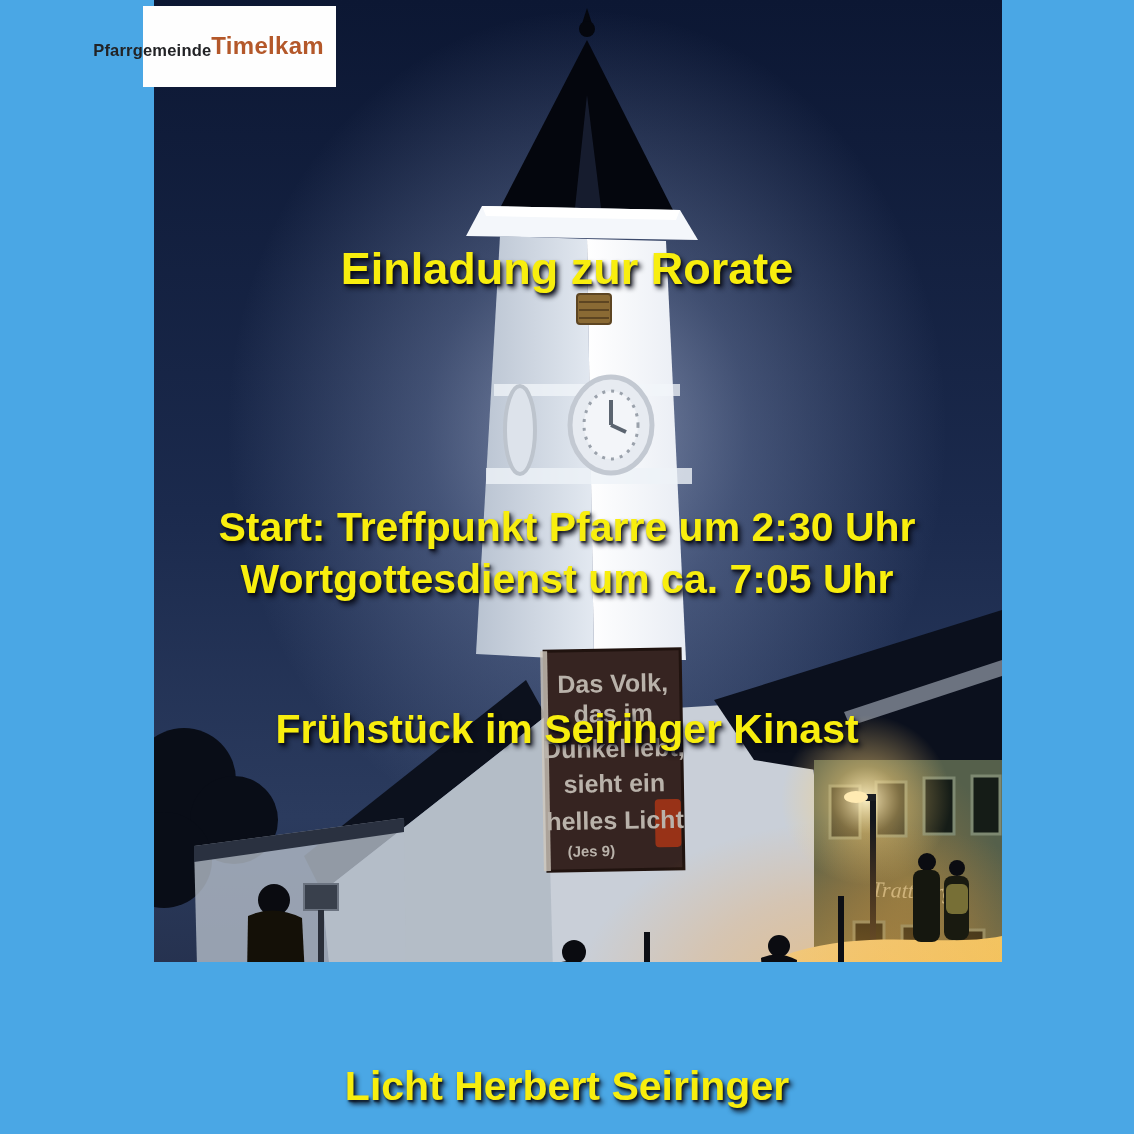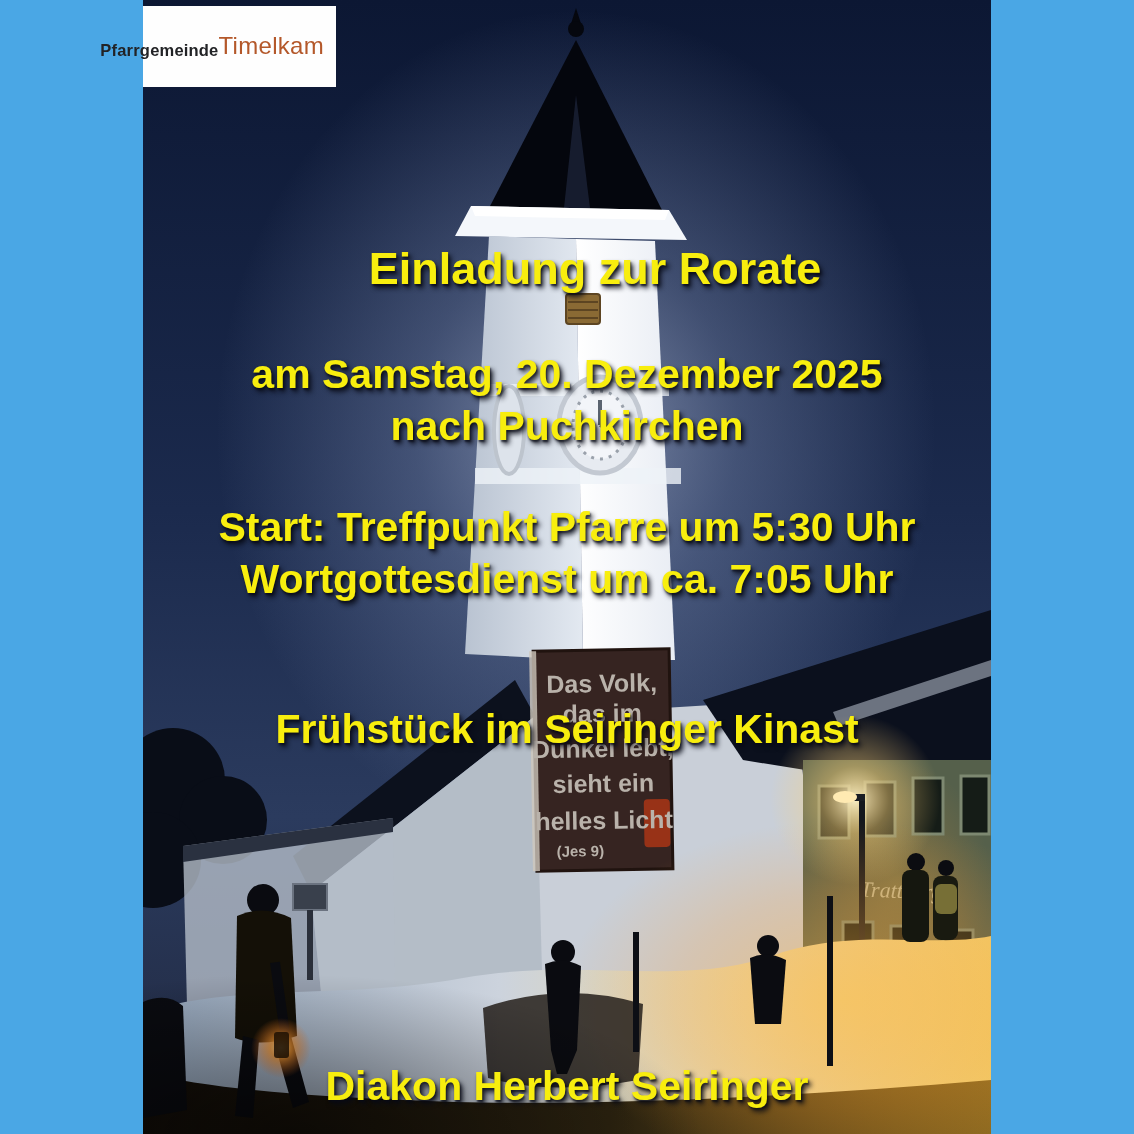--- a/index.html
+++ b/index.html
@@ -2,40 +2,40 @@
 <html><head>
 <meta charset="utf-8">
 <style>
   html,body{margin:0;padding:0;background:#333;}
   .canvas{
     position:relative;width:1134px;height:1134px;overflow:hidden;
     background:#4aa7e5;
     font-family:"Liberation Sans","DejaVu Sans",sans-serif;
   }
   .photo{
-    position:absolute;left:143px;top:0;width:848px;height:1134px;overflow:hidden;
+    position:absolute;left:154px;top:0;width:848px;height:962px;overflow:hidden;
   }
   .photo svg{display:block;width:848px;height:1134px;}
   
   .logo{
     position:absolute;left:143px;top:6px;width:193px;height:81px;
     background:#fefefe;display:flex;align-items:center;justify-content:flex-end;
     gap:6px;padding:0 6px 0 0;box-sizing:border-box;
   }
   .logo-text{display:flex;flex-direction:row;align-items:flex-end;line-height:1.02;}
   .logo-org{font-size:16.5px;font-weight:bold;color:#222326;letter-spacing:.2px;}
-  .logo-place{font-size:24px;font-weight:normal;color:#b4582a;letter-spacing:.3px;}
+  .logo-place{font-size:24px;font-weight:bold;color:#b4582a;letter-spacing:.3px;}
   
   .para{
     position:absolute;left:143px;width:848px;text-align:center;
     color:#f8ee0e;font-weight:bold;font-size:41px;line-height:52px;
     text-shadow:3px 4px 5px rgba(8,10,22,.88), 1px 2px 2px rgba(8,10,22,.7);
     letter-spacing:0;
   }
-  .para.title{font-size:45px;padding-left:28px;}
+  .para.title{font-size:45px;}
   .pline{display:block;}
 </style>
 </head>
 <body>
 
 <div class="canvas">
 
   <div class="photo">
     <svg viewBox="0 0 848 1134">
       <defs>
@@ -240,32 +240,28 @@
       <rect x="54" y="40" width="10" height="12" fill="#9aa1a8"></rect>
       <rect x="42" y="55" width="10" height="19" fill="#7d848c"></rect>
       <rect x="54" y="55" width="10" height="19" fill="#7d848c"></rect>
     </svg>
   </div>
 
   <div class="para title" style="top:243px">
     <span class="pline">Einladung zur Rorate</span>
   </div>
 
-  <div class="para" style="top:348px">
-    <span class="pline">am Samstag, 20. Dezember 2025</span>
-    <span class="pline">nach Puchkirchen</span>
-  </div>
 
   <div class="para" style="top:501px">
-    <span class="pline">Start: Treffpunkt Pfarre um 5:30 Uhr</span>
+    <span class="pline">Start: Treffpunkt Pfarre um 2:30 Uhr</span>
     <span class="pline">Wortgottesdienst um ca. 7:05 Uhr</span>
   </div>
 
   <div class="para" style="top:703px">
     <span class="pline">Frühstück im Seiringer Kinast</span>
   </div>
 
 
   <div class="para" style="top:1060px">
-    <span class="pline">Diakon Herbert Seiringer</span>
+    <span class="pline">Licht Herbert Seiringer</span>
   </div>
 
 </div>
 
 </body></html>

